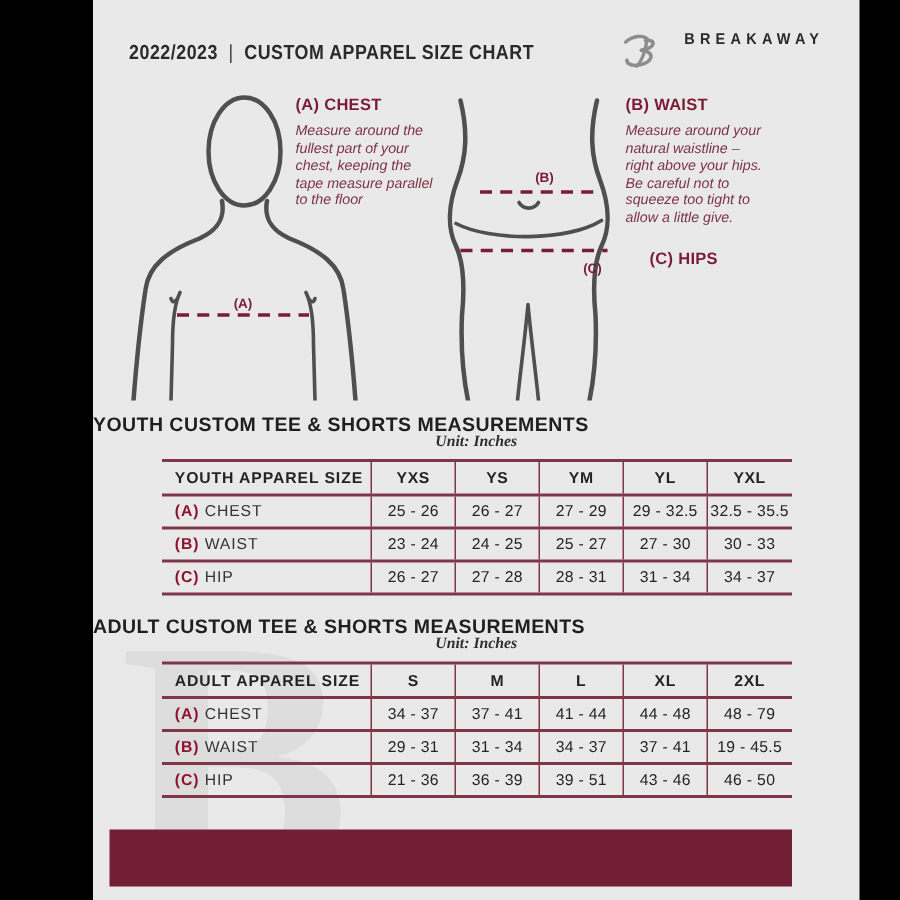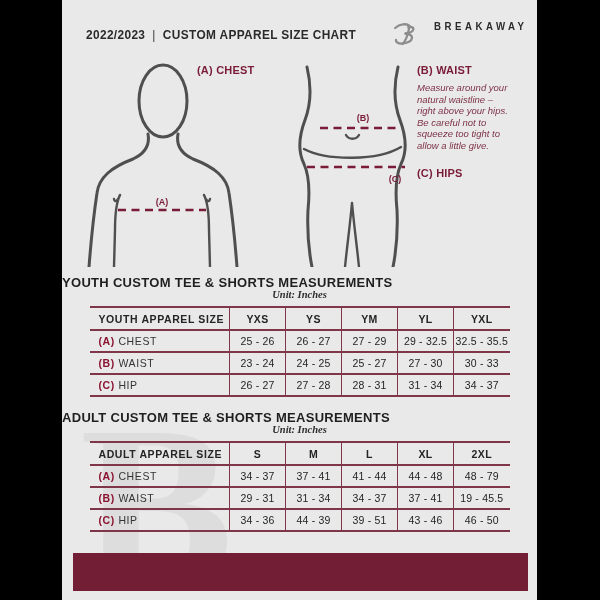--- a/index.html
+++ b/index.html
@@ -8,21 +8,21 @@
     --table-border:#7e3648;
     --footer-bar:#721f36;
     --page-bg:#e9e9ea;
     --text-dark:#242424;
     --figure-stroke:#4f4f4f;
     --brand-gray:#8d8d8d;
   }
   *{box-sizing:border-box;margin:0;padding:0;}
   body{font-family:"Liberation Sans",sans-serif;background:#000;}
   .frame{position:relative;width:600px;height:600px;background:#000;overflow:hidden;}
-  .page{position:absolute;left:62px;top:0;width:475px;height:600px;background:var(--page-bg);overflow:hidden;padding-left:24px;}
+  .page{position:absolute;left:62px;top:0;width:511px;height:600px;background:var(--page-bg);overflow:hidden;padding-left:24px;}
 
   
   .hdr{position:absolute;left:0;top:0;width:100%;height:52px;display:flex;align-items:center;justify-content:space-between;padding:16px 24px 0 24px;}
   .hdr-title{font-weight:bold;font-size:13.5px;color:#2a2a2a;white-space:nowrap;transform:scaleX(.88);transform-origin:left center;letter-spacing:.4px;}
   .hdr-title .divider{margin:0 8px;font-weight:normal;color:#3a3a3a;}
   .brand{display:flex;gap:6px;}
   .brand-name{font-weight:bold;font-size:10.5px;letter-spacing:3.8px;color:#2a2a2a;transform:scaleX(.92);transform-origin:right center;white-space:nowrap;}
 
   
   .fig{position:absolute;}
@@ -95,31 +95,36 @@
       <path class="body-line thin" d="M9,87 C32,99 83,99 106,85"></path>
       <path class="body-line thin" d="M57,141 C55,163 52,185 50,205 M57,141 C59,163 62,185 64,205"></path>
       <text class="marker-text" x="68" y="59">(B)</text>
       <line class="marker-line" x1="25" y1="66" x2="103" y2="66"></line>
       <line class="marker-line" x1="12" y1="105" x2="110" y2="105"></line>
       <text class="marker-text" x="100" y="120">(C)</text>
     </svg>
 
     <div class="gblock" style="left:135px;top:64px;width:112px">
       <h3>(A) CHEST</h3>
+      <p>Measure around the
+fullest part of your
+chest, keeping the
+tape measure parallel
+to the floor</p>
     </div>
     <div class="gblock" style="left:355px;top:64px;width:118px">
       <h3>(B) WAIST</h3>
       <p>Measure around your
 natural waistline –
 right above your hips.
 Be careful not to
 squeeze too tight to
 allow a little give.</p>
     </div>
-    <div class="gblock" style="left:355px;top:167px;width:118px">
+    <div class="gblock" style="left:371px;top:167px;width:118px">
       <h3>(C) HIPS</h3>
     </div>
 
     <section class="tbl-sec" style="top:276px">
       <h2>YOUTH CUSTOM TEE &amp; SHORTS MEASUREMENTS</h2>
       <div class="unit">Unit: Inches</div>
       <table>
         <colgroup>
             <col class="c-label">
             <col class="c-size">
@@ -201,22 +206,22 @@
           <tr>
             <td class="lbl"><span class="key">(B)</span> <span class="rowname">WAIST</span></td>
             <td>29 - 31</td>
             <td>31 - 34</td>
             <td>34 - 37</td>
             <td>37 - 41</td>
             <td>19 - 45.5</td>
           </tr>
           <tr>
             <td class="lbl"><span class="key">(C)</span> <span class="rowname">HIP</span></td>
-            <td>34 - 36</td>
-            <td>44 - 39</td>
+            <td>21 - 36</td>
+            <td>36 - 39</td>
             <td>39 - 51</td>
             <td>43 - 46</td>
             <td>46 - 50</td>
           </tr>
         </tbody>
       </table>
     </section>
 
     <div class="watermark">B</div>
     <div class="footer-bar"></div>

